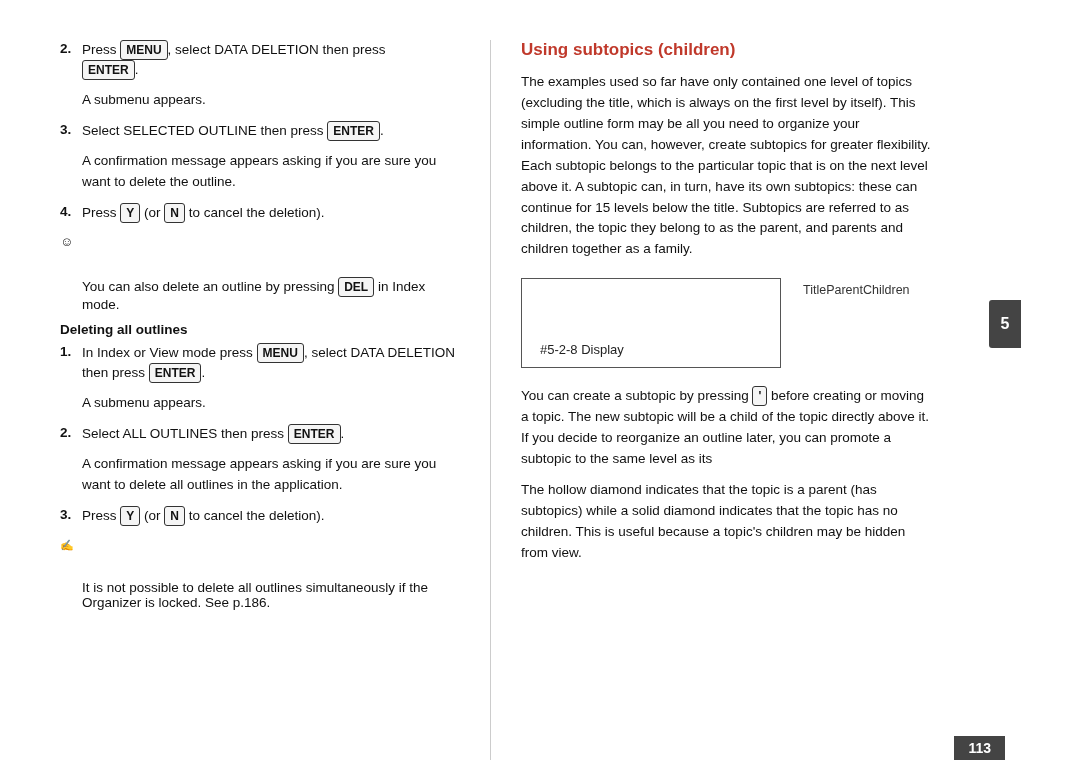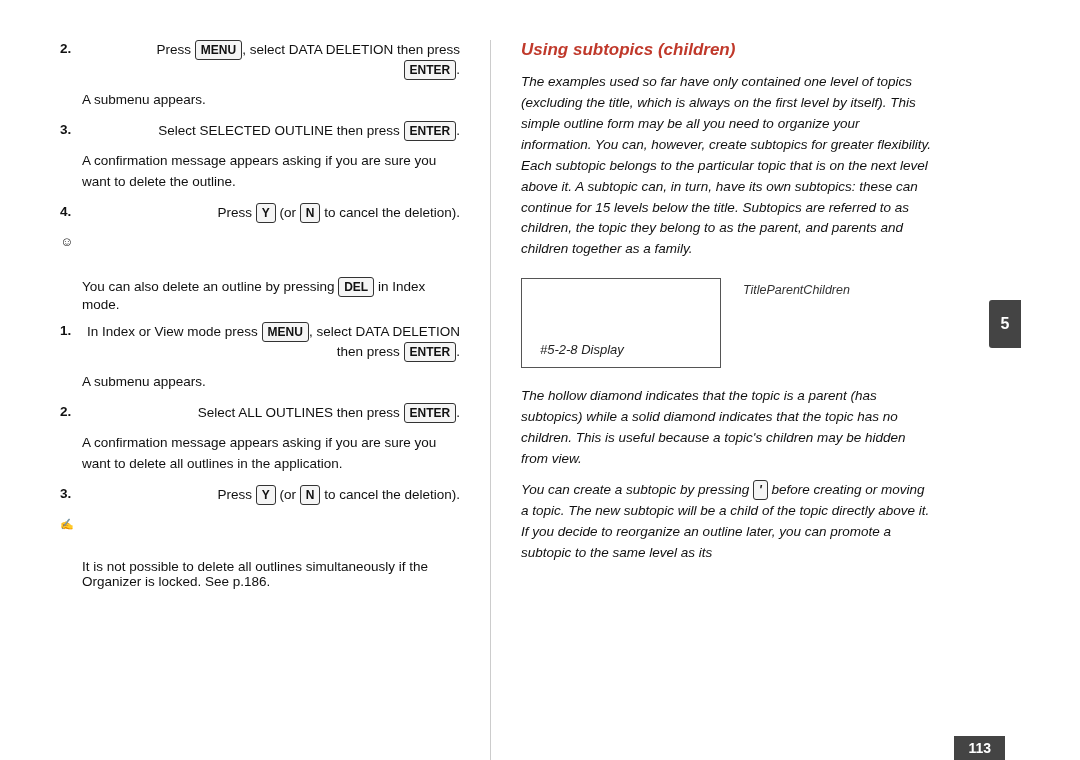--- a/index.html
+++ b/index.html
@@ -26,36 +26,34 @@
     }
     .right-col {
       width: 530px;
       padding: 0 30px 0 30px;
       border-left: none;
       flex-shrink: 0;
       position: relative;
     }
     .right-col-inner {
       padding-right: 60px;
-      font-style: italic;
     }
     .step {
       display: flex;
       margin-bottom: 10px;
       align-items: flex-start;
     }
     .step-num {
       font-weight: bold;
       min-width: 22px;
       font-size: 13.5px;
       margin-top: 1px;
     }
     .step-content {
       flex: 1;
-      text-align: right;
     }
     .note-row {
       display: flex;
       margin-bottom: 10px;
       align-items: flex-start;
     }
     .note-icon {
       min-width: 22px;
       font-size: 13px;
       margin-top: 1px;
@@ -90,21 +88,21 @@
       color: #c0392b;
       margin-bottom: 12px;
     }
     .diagram-area {
       display: flex;
       align-items: flex-start;
       margin: 18px 0 18px 0;
     }
     .diagram-box {
       border: 1.5px solid #555;
-      width: 200px;
+      width: 260px;
       height: 90px;
       display: flex;
       align-items: flex-end;
       padding: 0 0 10px 18px;
       flex-shrink: 0;
     }
     .diagram-label {
       font-size: 13px;
       color: #222;
     }
@@ -177,20 +175,21 @@
       </div>
     </div>
 
     <div class="note-row">
       <div class="note-icon">☺</div>
       <div class="note-content">
         <span>You can also delete an outline by pressing </span><span class="kbd">DEL</span><span> in Index mode.</span>
       </div>
     </div>
 
+    <div class="bold-heading">Deleting all outlines</div>
 
     <div class="step">
       <div class="step-num"><b>1.</b></div>
       <div class="step-content">
         <span>In Index or View mode press </span><span class="kbd">MENU</span><span>, select DATA DELETION then press </span><span class="kbd">ENTER</span><span>.</span>
       </div>
     </div>
 
     <p style="margin-left:22px;">A submenu appears.</p>
 
@@ -233,26 +232,26 @@
         <div class="diagram-box">
           <span class="diagram-label">#5-2-8 Display</span>
         </div>
         <div class="diagram-legend">
           <span>Title</span>
           <span>Parent</span>
           <span>Children</span>
         </div>
       </div>
 
-      <p>The hollow diamond indicates that the topic is a parent (has subtopics) while a solid diamond indicates that the topic has no children. This is useful because a topic's children may be hidden from view.</p>
-
       <p>
         <span>You can create a subtopic by pressing </span><span class="kbd">'</span><span> before creating or moving a topic. The new subtopic will be a child of the topic directly above it. If you decide to reorganize an outline later, you can promote a subtopic to the same level as its</span>
       </p>
 
+      <p>The hollow diamond indicates that the topic is a parent (has subtopics) while a solid diamond indicates that the topic has no children. This is useful because a topic's children may be hidden from view.</p>
+
     </div>
 
     <div class="chapter-tab">5</div>
 
     <div class="page-num-box">113</div>
 
   </div>
 
 </div>
 

